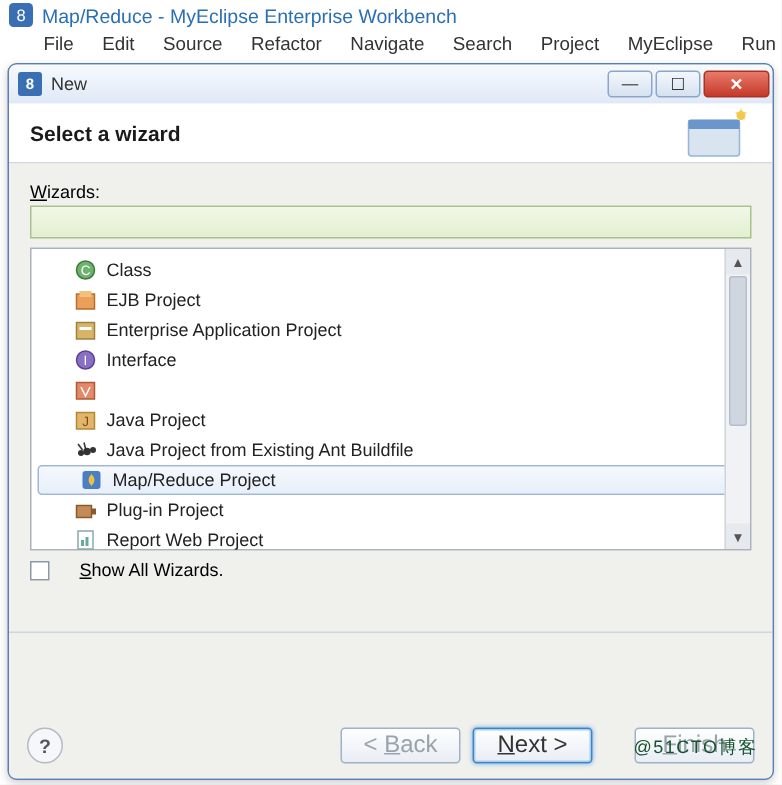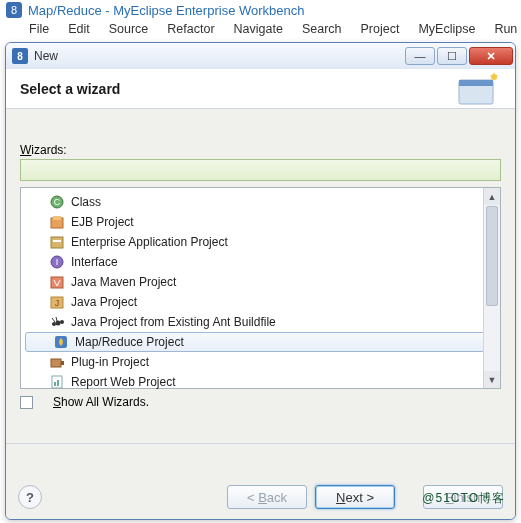--- a/index.html
+++ b/index.html
@@ -17,42 +17,42 @@
   .tb-title { flex: 1; color: #333; font-size: 12px; }
   .tb-btns { display: flex; gap: 2px; }
   .tb-btn { width: 30px; height: 18px; border: 1px solid #8aa6c9; border-radius: 3px; background: linear-gradient(#f3f7fc,#d6e2f1); display:flex; align-items:center; justify-content:center; font-size:11px; color:#333; }
   .tb-close { width: 44px; background: linear-gradient(#e87a6a,#c43a2a); border-color:#a83224; color:#fff; font-weight:bold; }
 
   .banner { background: #fff; border-bottom: 1px solid #cfd6de; padding: 10px 14px; display:flex; align-items:center; height:40px; }
   .banner-title { font-size: 14px; font-weight: bold; color: #1a1a1a; flex:1; }
   .banner-icon { width: 44px; height: 38px; }
 
   .body-area { flex:1; padding: 10px 14px 4px 14px; display:flex; flex-direction:column; background: #f0f0ec; }
-  .lbl { margin: 24px 0 2px 0; font-size:12px; }
+  .lbl { margin: 2px 0 2px 0; font-size:12px; }
   .lbl u { text-decoration: underline; }
   .filter-input { height: 22px; border:1px solid #a7c28c; background: linear-gradient(#f1f7e6,#e4f0d1); }
 
   .tree-wrap { margin-top:6px; border:1px solid #aab2bc; background:#fff; height: 202px; position:relative; }
   .tree { overflow:hidden; padding: 4px 0; }
   .tree-item { display:flex; align-items:center; gap:6px; padding: 2px 8px 2px 28px; height:20px; font-size:12px; color:#222; cursor:default; white-space:nowrap; }
   .tree-item.selected { border:1px solid #9fb7d4; background: linear-gradient(#f6f9fd,#e7eff9); border-radius:3px; margin: 0 4px; padding: 1px 7px 1px 27px; }
   .tree-icon { width:16px; height:16px; flex-shrink:0; }
   .scrollbar { position:absolute; right:0; top:0; bottom:0; width:17px; border-left:1px solid #d0d5db; background:#f0f2f5; }
   .sb-arrow { height:17px; background:#e6e9ee; display:flex; align-items:center; justify-content:center; color:#555; font-size:9px; }
   .sb-thumb { position:absolute; left:2px; right:2px; top:18px; height:100px; background:#cfd6df; border:1px solid #b5bfcb; border-radius:2px; }
 
   .show-all { margin-top:6px; display:flex; align-items:center; gap:20px; font-size:12px; }
   .chk { width:13px; height:13px; border:1px solid #8a98a8; background:#fff; }
 
   .sep { height:1px; background:#cfd6de; margin: 34px -14px 0 -14px; }
 
   .button-bar { display:flex; align-items:center; padding: 10px 12px; gap:8px; background:#f0f0ec; }
   .help-btn { width:24px; height:24px; border:1px solid #b4bbc4; border-radius:50%; background:#f5f7fa; display:flex; align-items:center; justify-content:center; font-size:13px; color:#556; font-weight:bold; }
   .spacer { flex:1; }
-  .btn { min-width:80px; height:24px; border:1px solid #9fb2c9; border-radius:3px; background:linear-gradient(#fdfefe,#e9eef5); font-size:13px; padding: 0 14px; display:flex; align-items:center; justify-content:center; color:#333; }
+  .btn { min-width:80px; height:24px; border:1px solid #9fb2c9; border-radius:3px; background:linear-gradient(#fdfefe,#e9eef5); font-size:16px; padding: 0 14px; display:flex; align-items:center; justify-content:center; color:#333; }
   .btn.default { border:1px solid #3d84c6; box-shadow: 0 0 0 1px #a9cdef inset, 0 0 3px #7fb4e6; }
   .btn.disabled { color:#9aa2ab; }
   .und { text-decoration: underline; }
   .watermark { position:absolute; right:10px; bottom:12px; color:#14532d; font-size:12px; letter-spacing:1px; pointer-events:none; }
 </style>
 </head>
 <body>
 
 <div class="ide-title">
   <svg viewBox="0 0 16 16">
@@ -128,21 +128,20 @@
               <circle cx="8" cy="8" r="6" fill="#8a6fc4" stroke="#5a4390"></circle>
               <text x="8" y="11" text-anchor="middle" fill="#fff" font-size="9">I</text>
             </svg>
             <span>Interface</span>
           </div>
           <div class="tree-item">
             <svg class="tree-icon" viewBox="0 0 16 16">
               <rect x="2" y="3" width="12" height="11" fill="#e28a6a" stroke="#b05a3a"></rect>
               <path d="M5 6 L8 12 L11 6" stroke="#fff" fill="none"></path>
             </svg>
-            <span>Java Maven Project</span>
           </div>
           <div class="tree-item">
             <svg class="tree-icon" viewBox="0 0 16 16">
               <rect x="2" y="3" width="12" height="11" fill="#e2b56a" stroke="#b08a3a"></rect>
               <text x="8" y="12" text-anchor="middle" fill="#7a4a1a" font-size="9">J</text>
             </svg>
             <span>Java Project</span>
           </div>
           <div class="tree-item">
             <svg class="tree-icon" viewBox="0 0 16 16">

